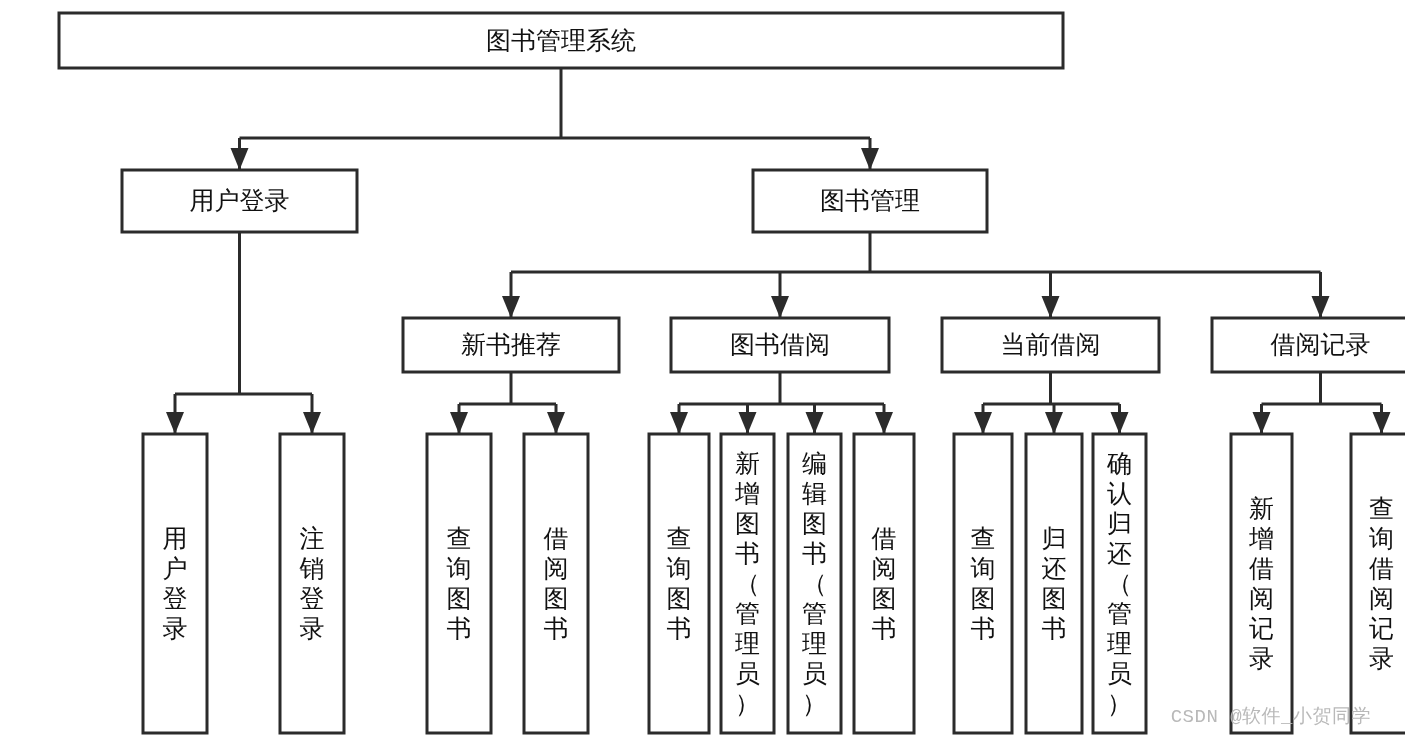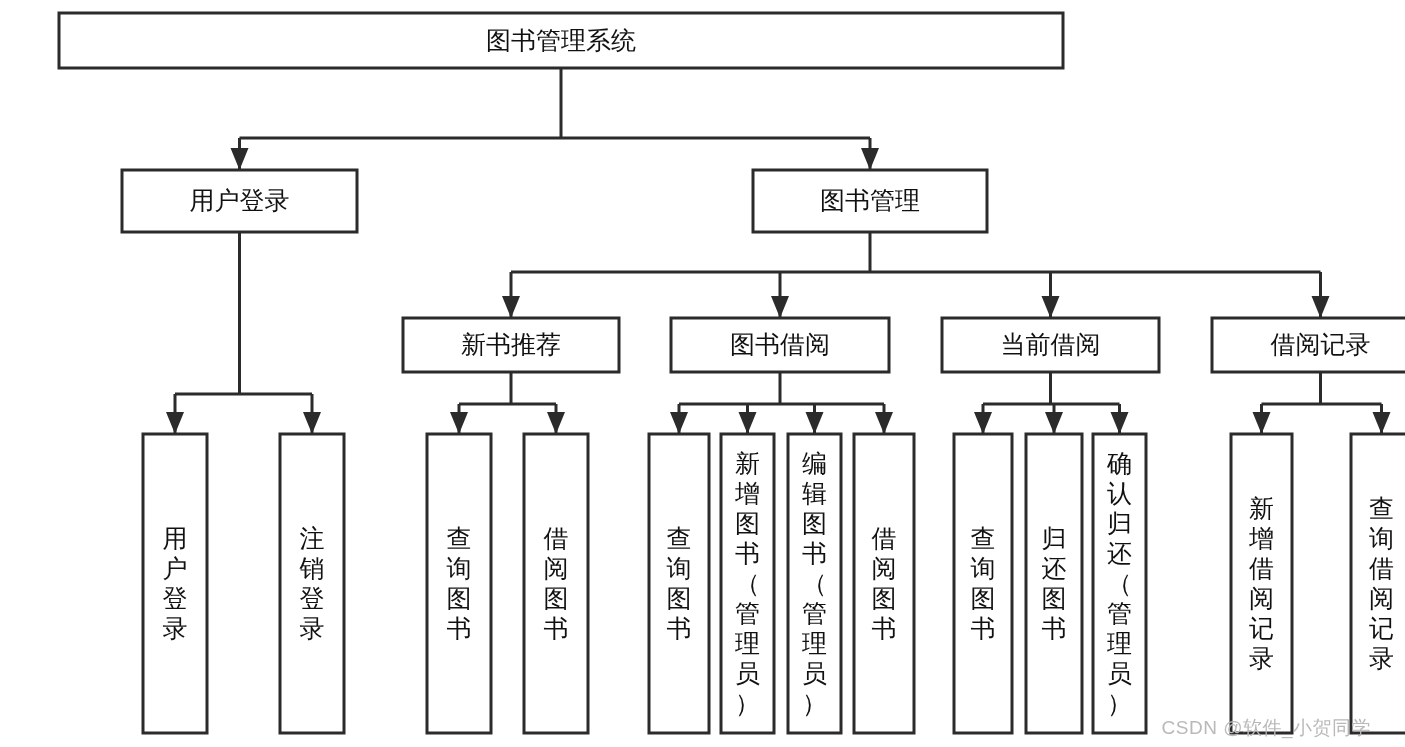--- a/index.html
+++ b/index.html
@@ -52,22 +52,22 @@
   }
   .node-label-v {
     font-family: "DejaVu Sans", "Liberation Sans", sans-serif;
     font-size: 25px;
     fill: #111111;
     text-anchor: middle;
   }
   .watermark {
     position: absolute;
     right: 10px;
-    bottom: 6px;
-    font-family: Liberation Sans, sans-serif;
+    bottom: 18px;
+    font-family: Liberation Mono, monospace;
     font-size: 19px;
     color: #b9b9b9;
     letter-spacing: 0.5px;
     white-space: nowrap;
     pointer-events: none;
   }
 </style>
 </head>
 <body>
 

